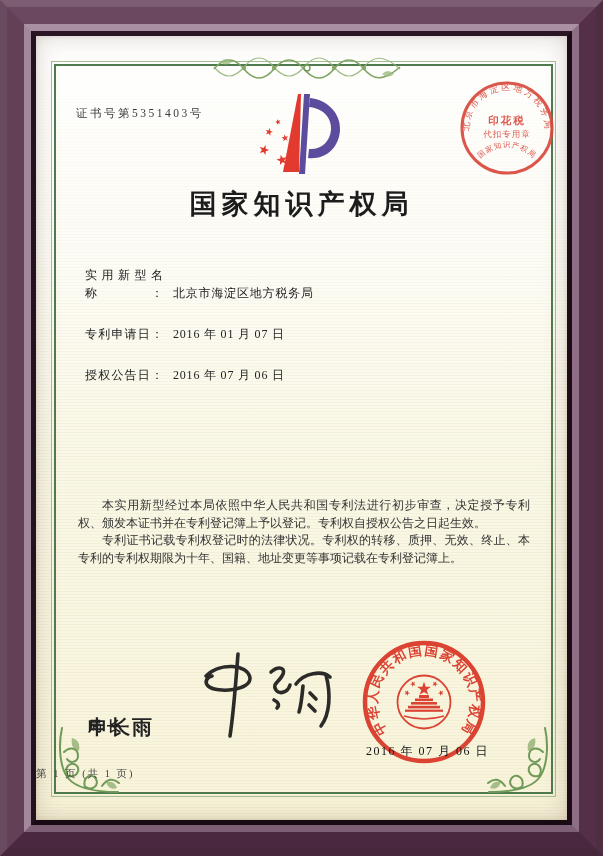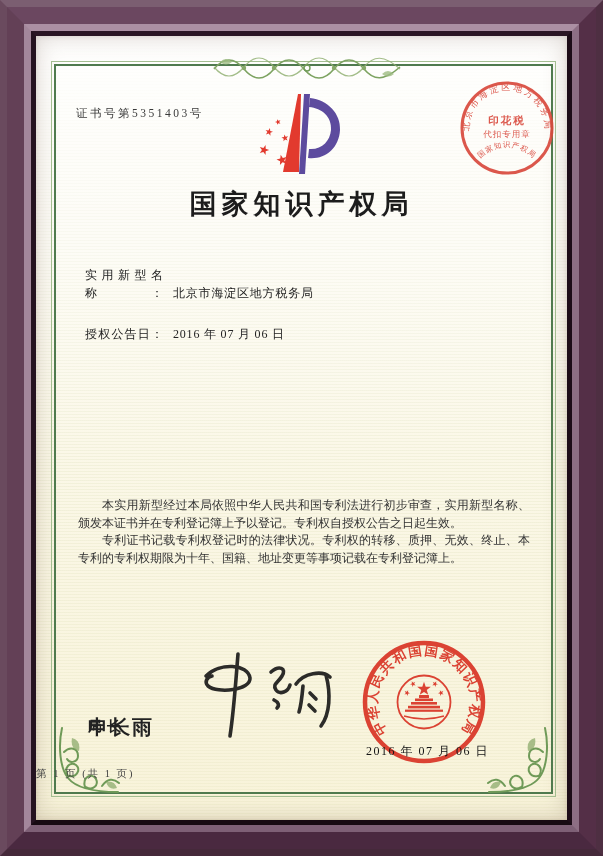--- a/index.html
+++ b/index.html
@@ -122,26 +122,29 @@
               </text>
             </svg>
 
             <h1 class="title">国家知识产权局</h1>
 
             <div class="fields">
               <div class="field-row">
                 <span class="flabel">实用新型名称：</span><span class="fvalue">北京市海淀区地方税务局</span>
               </div>
               <div class="field-row">
+                <span class="flabel">专利申请日：</span><span class="fvalue">2016 年 01 月 07 日</span>
+              </div>
+              <div class="field-row">
                 <span class="flabel">授权公告日：</span><span class="fvalue">2016 年 07 月 06 日</span>
               </div>
             </div>
 
             <div class="body-text">
-              <p>本实用新型经过本局依照中华人民共和国专利法进行初步审查，实用新型名称、颁发本证书并在专利登记簿上予以登记。专利权自授权公告之日起生效。</p>
+              <p>本实用新型经过本局依照中华人民共和国专利法进行初步审查，决定授予专利权、颁发本证书并在专利登记簿上予以登记。专利权自授权公告之日起生效。</p>
               <p>专利证书记载专利权登记时的法律状况。专利权的转移、质押、无效、终止、本专利的专利权期限为十年、国籍、地址变更等事项记载在专利登记簿上。</p>
             </div>
 
             <div class="post">局长</div>
             <div class="signer-name">申长雨</div>
 
             <svg class="signature" viewBox="0 0 170 95">
               <g fill="none" stroke="#161616" stroke-width="3.6" stroke-linecap="round" opacity="0.9">
                 <path d="M62,6 C60,30 58,62 54,88"></path>
                 <path d="M30,28 C44,14 72,16 74,30 C75,42 42,46 32,38 C28,34 31,29 36,28"></path>

